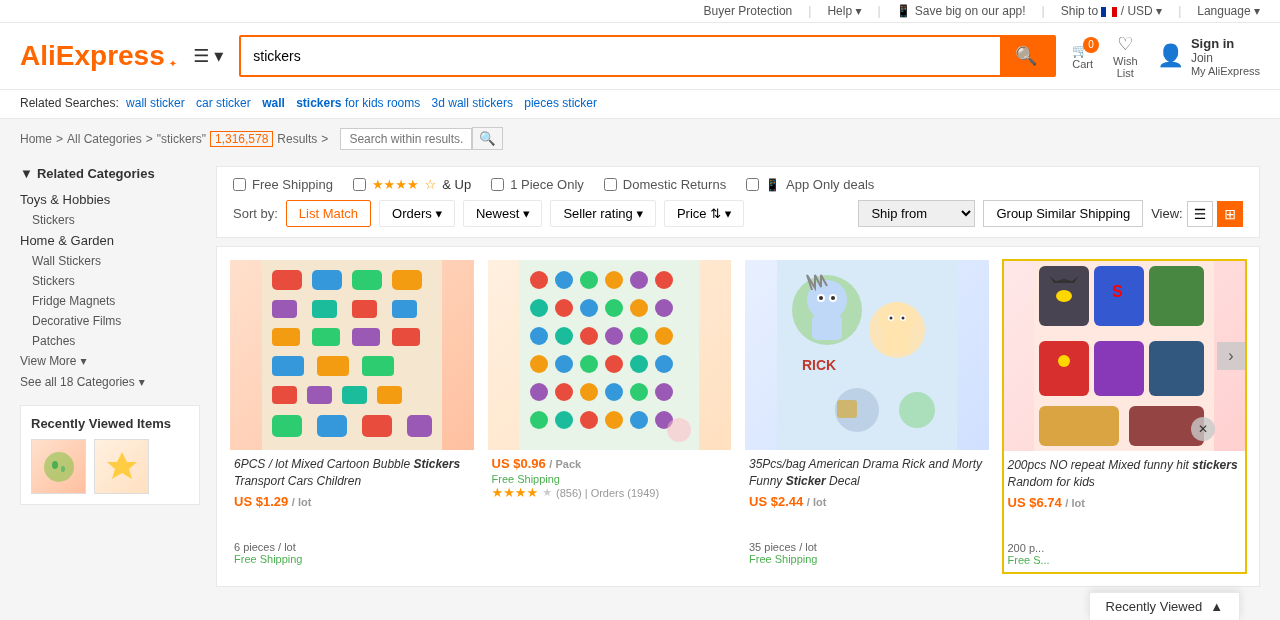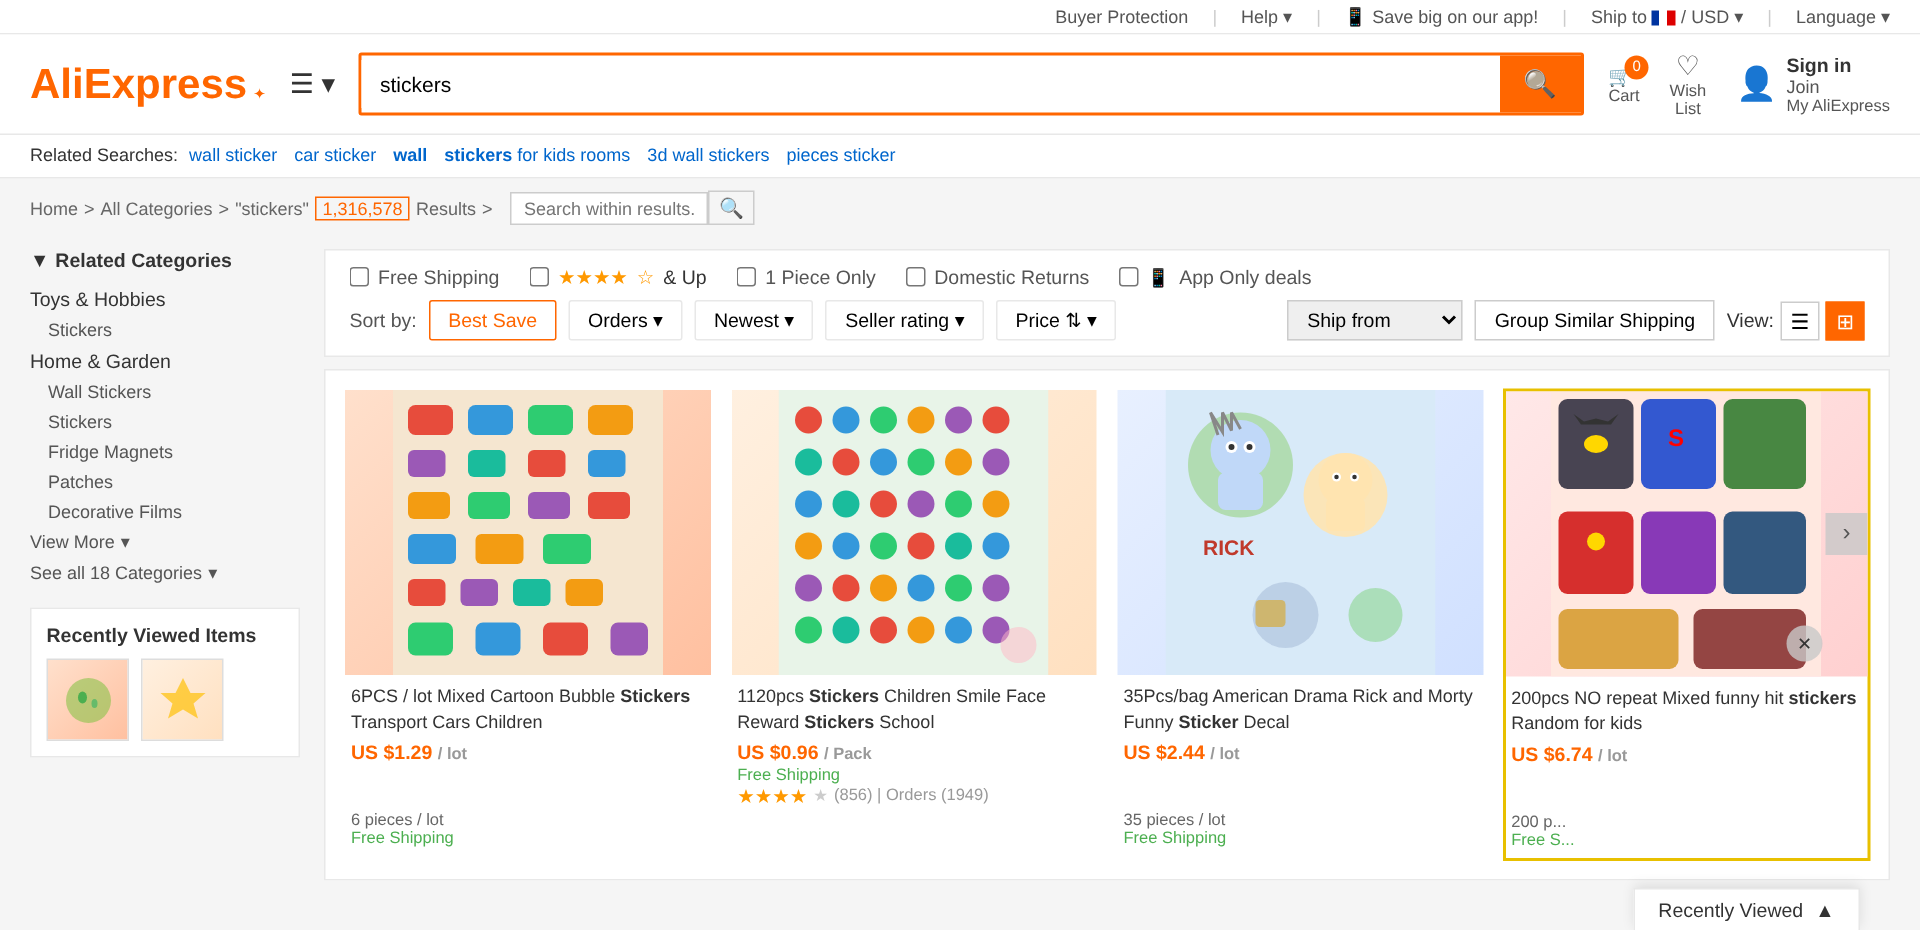--- a/index.html
+++ b/index.html
@@ -335,21 +335,21 @@
       height: 190px;
       background: #f0f0f0;
       overflow: hidden;
       display: flex;
       align-items: center;
       justify-content: center;
       position: relative;
     }
 
     .product-info { padding: 6px 4px; }
-    .product-title { font-size: 12px; color: #333; line-height: 1.4; margin-bottom: 4px; }
+    .product-title { font-size: 12px; color: #333; line-height: 1.4; margin-bottom: 4px; font-style: italic; }
     .product-title .highlight { font-weight: bold; }
     .product-price { color: #ff6600; font-size: 13px; font-weight: bold; margin-bottom: 2px; }
     .product-per { color: #999; font-size: 11px; }
     .product-qty { color: #666; font-size: 11px; margin-top: 32px; }
     .product-shipping { color: #4caf50; font-size: 11px; }
     .product-rating { display: flex; align-items: center; gap: 4px; font-size: 11px; }
 
     
     .nav-arrow {
       position: absolute;
@@ -483,22 +483,22 @@
       <div class="sidebar-title">
         <span>▼</span>
         <span>Related Categories</span>
       </div>
       <div class="sidebar-category">Toys &amp; Hobbies</div>
       <div class="sidebar-subcategory">Stickers</div>
       <div class="sidebar-category">Home &amp; Garden</div>
       <div class="sidebar-subcategory">Wall Stickers</div>
       <div class="sidebar-subcategory">Stickers</div>
       <div class="sidebar-subcategory">Fridge Magnets</div>
+      <div class="sidebar-subcategory">Decorative Films</div>
       <div class="sidebar-subcategory">Patches</div>
-      <div class="sidebar-subcategory">Decorative Films</div>
       <div class="view-more">
         <span>View More</span>
         <span>▾</span>
       </div>
       <div class="see-all">
         <span>See all 18 Categories</span>
         <span>▾</span>
       </div>
     </div>
 
@@ -545,21 +545,21 @@
         </label>
         <label class="filter-item">
           <input type="checkbox" style="">
           <span style="color:#0066cc; font-size:12px;">📱</span>
           <span class="filter-label">App Only deals</span>
         </label>
       </div>
 
       <div class="sort-bar">
         <span class="sort-label">Sort by:</span>
-        <button class="sort-btn active">Best Save</button>
+        <button class="sort-btn active">List Match</button>
         <button class="sort-btn with-arrow">Orders</button>
         <button class="sort-btn with-arrow">Newest</button>
         <button class="sort-btn with-arrow">Seller rating</button>
         <button class="sort-btn with-arrow">Price ⇅</button>
 
         <div class="ship-from">
           <select>
             <option>Ship from</option>
             <option>China</option>
             <option>United States</option>
@@ -656,21 +656,20 @@
             <circle cx="45" cy="160" r="9" fill="#1abc9c"></circle>
             <circle cx="70" cy="160" r="9" fill="#e74c3c"></circle>
             <circle cx="95" cy="160" r="9" fill="#f39c12"></circle>
             <circle cx="120" cy="160" r="9" fill="#3498db"></circle>
             <circle cx="145" cy="160" r="9" fill="#9b59b6"></circle>
 
             <circle cx="160" cy="170" r="12" fill="#FFB7C5" opacity="0.5"></circle>
           </svg>
         </div>
         <div class="product-info">
-          <div class="product-title">1120pcs <span class="highlight">Stickers</span> Children Smile Face Reward <span class="highlight">Stickers</span> School</div>
           <div class="product-price">US $0.96 <span class="product-per">/ Pack</span></div>
           <div class="product-shipping" style="color:#4caf50;">Free Shipping</div>
           <div class="product-rating">
             <span class="stars">★★★★</span>
               <span style="color:#ccc;">★</span>
             <span style="color:#999; font-size:11px;">(856) | Orders (1949)</span>
           </div>
         </div>
       </div>
 

